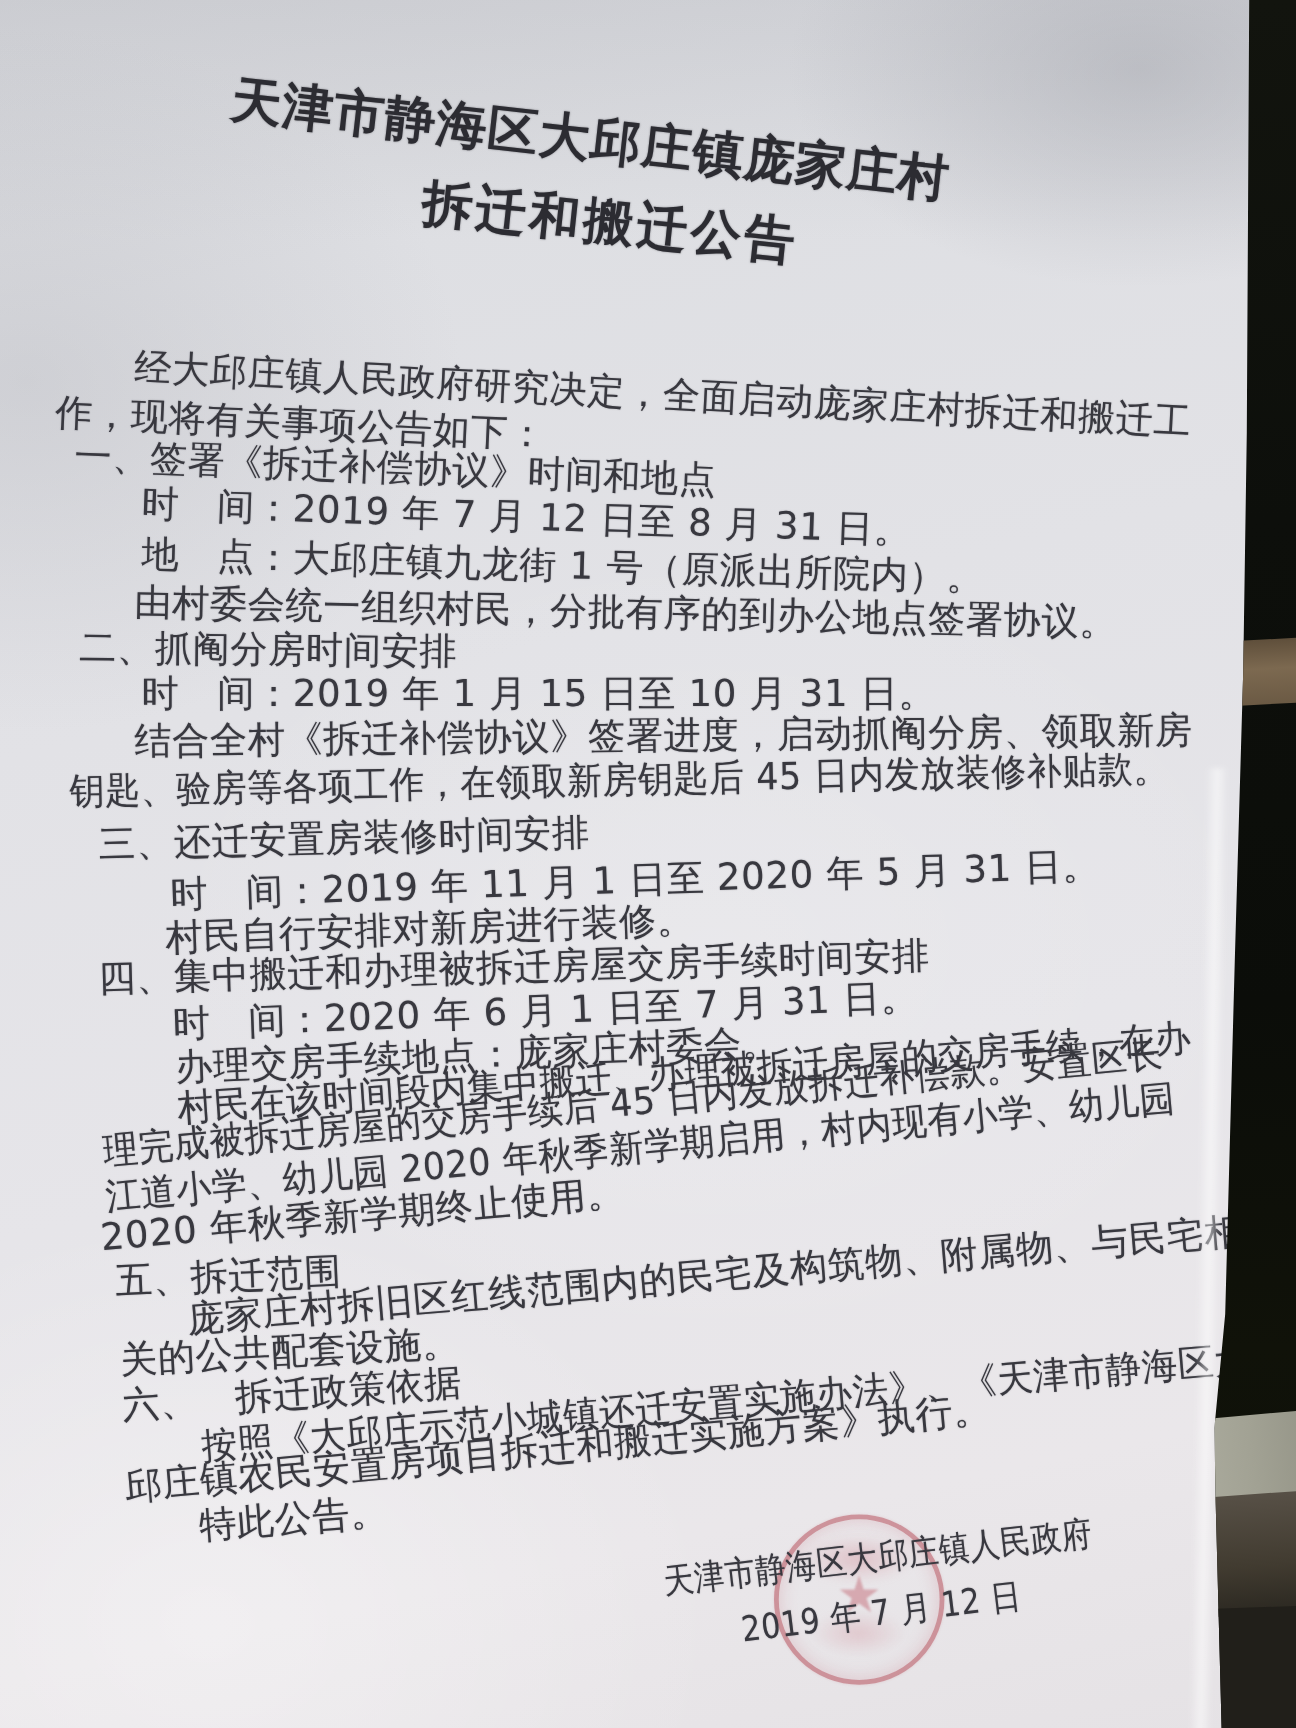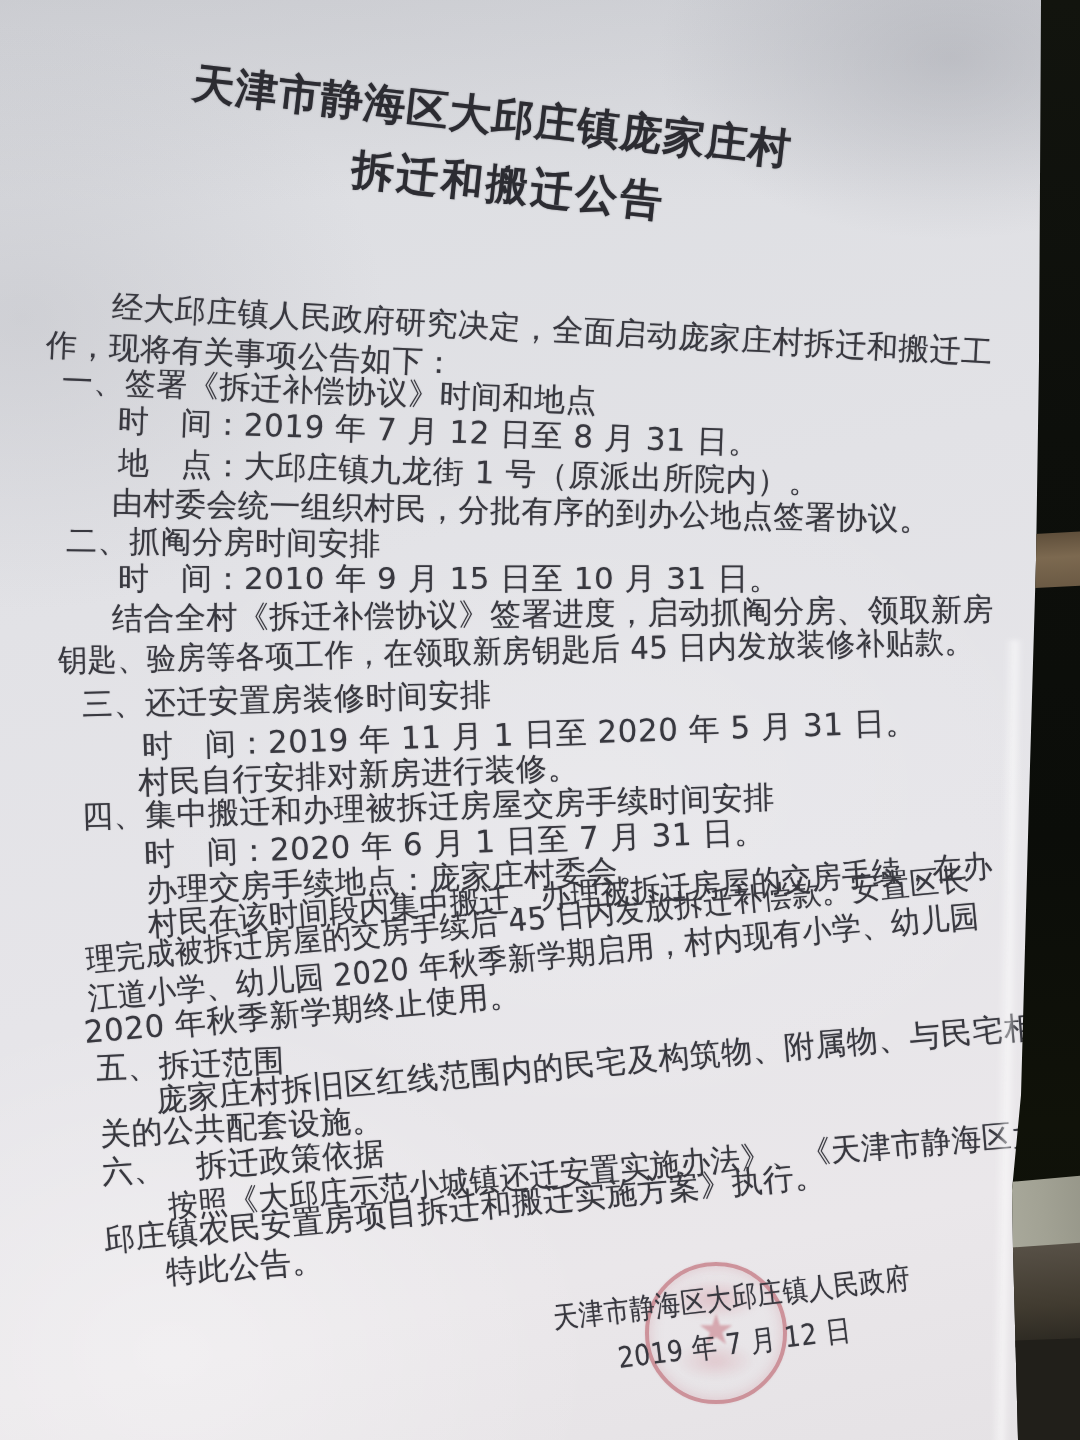--- a/index.html
+++ b/index.html
@@ -88,21 +88,21 @@
   <div class="title" style="left:193px;top:58px;transform:rotate(6.4deg);">天津市静海区大邱庄镇庞家庄村</div>
   <div class="title" style="left:352px;top:144px;transform:rotate(6deg);letter-spacing:3px;">拆迁和搬迁公告</div>
 
   <div class="ln" style="left:112px;top:288px;transform:rotate(3deg);">经大邱庄镇人民政府研究决定，全面启动庞家庄村拆迁和搬迁工</div>
   <div class="ln" style="left:46px;top:326px;transform:rotate(2.6deg);">作，现将有关事项公告如下：</div>
   <div class="ln" style="left:62px;top:362px;transform:rotate(2.2deg);">一、签署《拆迁补偿协议》时间和地点</div>
   <div class="ln" style="left:118px;top:402px;transform:rotate(2deg);">时　间：2019 年 7 月 12 日至 8 月 31 日。</div>
   <div class="ln" style="left:118px;top:444px;transform:rotate(1.6deg);">地　点：大邱庄镇九龙街 1 号（原派出所院内）。</div>
   <div class="ln" style="left:112px;top:484px;transform:rotate(1.2deg);">由村委会统一组织村民，分批有序的到办公地点签署协议。</div>
   <div class="ln" style="left:66px;top:522px;transform:rotate(0.6deg);">二、抓阄分房时间安排</div>
-  <div class="ln" style="left:118px;top:560px;transform:rotate(0deg);">时　间：2010 年 9 月 15 日至 10 月 31 日。</div>
+  <div class="ln" style="left:118px;top:560px;transform:rotate(0deg);">时　间：2019 年 1 月 15 日至 10 月 31 日。</div>
   <div class="ln" style="left:112px;top:600px;transform:rotate(-0.6deg);">结合全村《拆迁补偿协议》签署进度，启动抓阄分房、领取新房</div>
   <div class="ln" style="left:58px;top:642px;transform:rotate(-1.2deg) scaleX(.94);">钥匙、验房等各项工作，在领取新房钥匙后 45 日内发放装修补贴款。</div>
   <div class="ln" style="left:82px;top:686px;transform:rotate(-1.4deg);">三、还迁安置房装修时间安排</div>
   <div class="ln" style="left:142px;top:728px;transform:rotate(-1.8deg);">时　间：2019 年 11 月 1 日至 2020 年 5 月 31 日。</div>
   <div class="ln" style="left:138px;top:764px;transform:rotate(-2deg);">村民自行安排对新房进行装修。</div>
   <div class="ln" style="left:82px;top:798px;transform:rotate(-1.6deg);">四、集中搬迁和办理被拆迁房屋交房手续时间安排</div>
   <div class="ln" style="left:144px;top:836px;transform:rotate(-2.1deg);">时　间：2020 年 6 月 1 日至 7 月 31 日。</div>
   <div class="ln" style="left:146px;top:872px;transform:rotate(-2.4deg);">办理交房手续地点：庞家庄村委会。</div>
   <div class="ln" style="left:148px;top:906px;transform:rotate(-4deg) scaleX(.96);">村民在该时间段内集中搬迁、办理被拆迁房屋的交房手续，在办</div>
   <div class="ln" style="left:86px;top:942px;transform:rotate(-5.3deg) scaleX(.94);">理完成被拆迁房屋的交房手续后 45 日内发放拆迁补偿款。安置区长</div>

